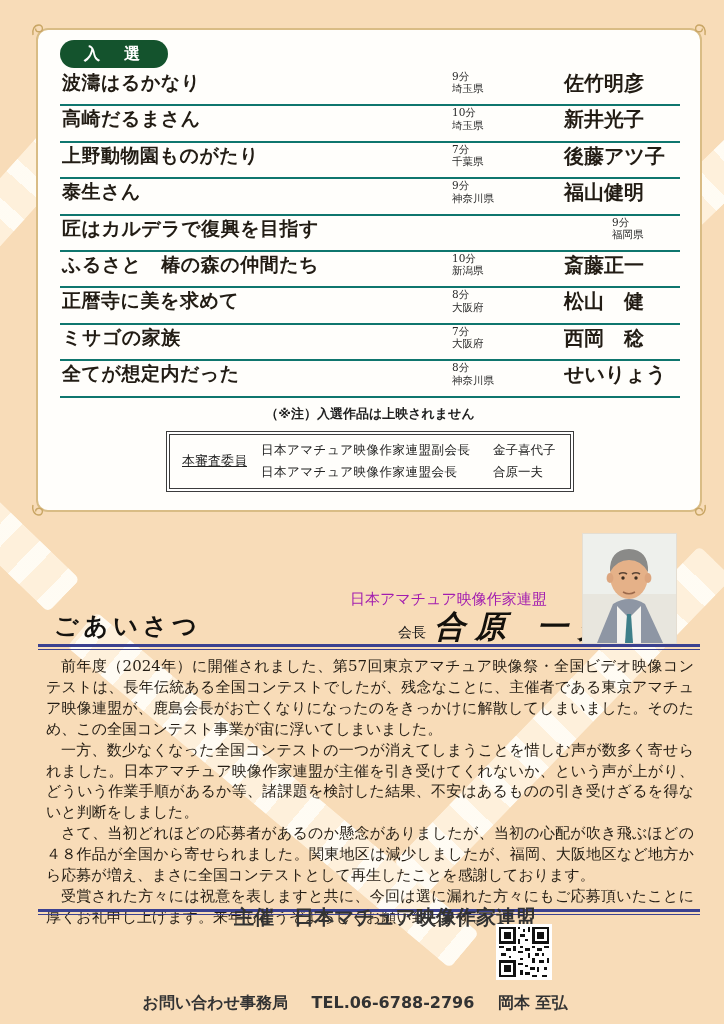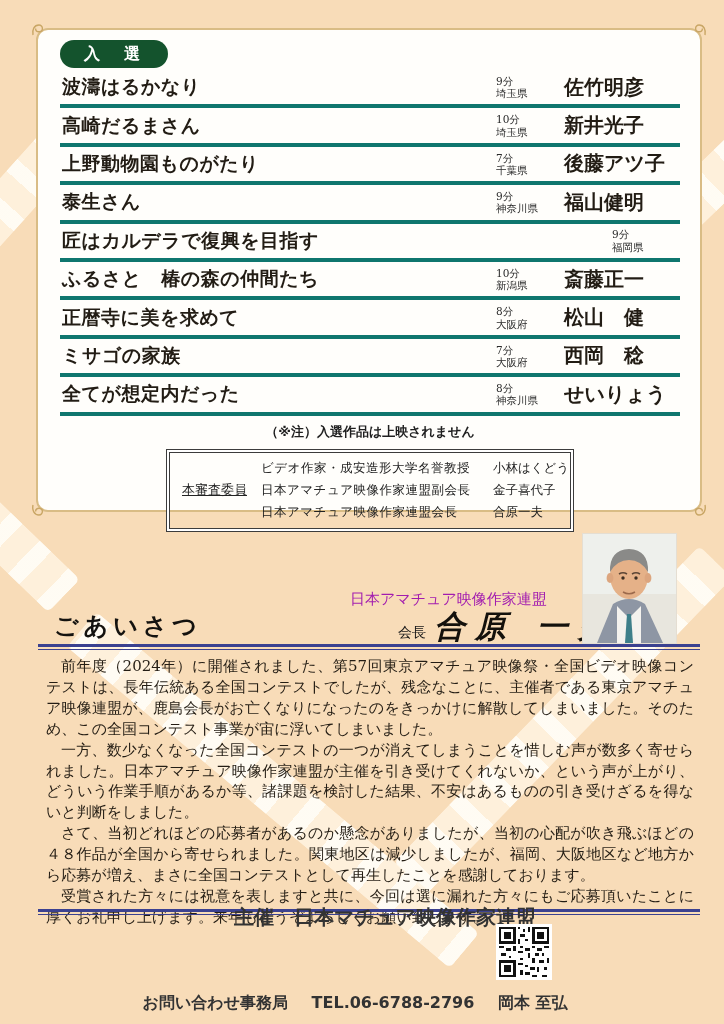--- a/index.html
+++ b/index.html
@@ -27,22 +27,22 @@
   .orn-tr{right:-8px;top:-8px;transform:scaleX(-1);}
   .orn-bl{left:-8px;bottom:-8px;transform:scaleY(-1);}
   .orn-br{right:-8px;bottom:-8px;transform:scale(-1,-1);}
   .badge{
     display:inline-block;background:#14532d;color:#fff;
     font-family:"DejaVu Sans", sans-serif;font-weight:bold;
     font-size:16px;line-height:1;padding:6px 24px;border-radius:15px;letter-spacing:4px;
   }
   .works{margin-top:2px;}
   .work-row{
-    display:flex;align-items:center;height:34.4px;
-    border-bottom:4px solid #0f766e;padding-left:2px;box-sizing:content-box;
+    display:flex;height:34.4px;
+    border-bottom:2px solid #0f766e;padding-left:2px;box-sizing:content-box;gap:44px;
   }
   .work-title{flex:1;font-size:19px;font-weight:bold;letter-spacing:0.5px;white-space:nowrap;}
   .work-meta{width:68px;font-size:10.5px;line-height:1.18;color:#2a2a2a;white-space:nowrap;}
   .work-author{width:116px;font-size:20px;font-weight:bold;white-space:nowrap;}
   .note{
     margin-top:7px;text-align:center;
     font-family:"DejaVu Sans", sans-serif;font-weight:bold;font-size:13px;color:#1f1f1f;
   }
   .judges{
     margin:11px auto 0;width:402px;box-sizing:border-box;
@@ -191,24 +191,20 @@
         </span>
       <span class="work-author">せいりょう</span>
     </div>
   </div>
 
   <div class="note">（※注）入選作品は上映されません</div>
 
   <div class="judges">
     <span class="judges-label">本審査委員</span>
     <div class="judges-rows">
-      <div class="judge-row">
-        <span class="judge-role">ビデオ作家・成安造形大学名誉教授</span>
-        <span class="judge-name">小林はくどう</span>
-      </div>
       <div class="judge-row">
         <span class="judge-role">日本アマチュア映像作家連盟副会長</span>
         <span class="judge-name">金子喜代子</span>
       </div>
       <div class="judge-row">
         <span class="judge-role">日本アマチュア映像作家連盟会長</span>
         <span class="judge-name">合原一夫</span>
       </div>
     </div>
   </div>

